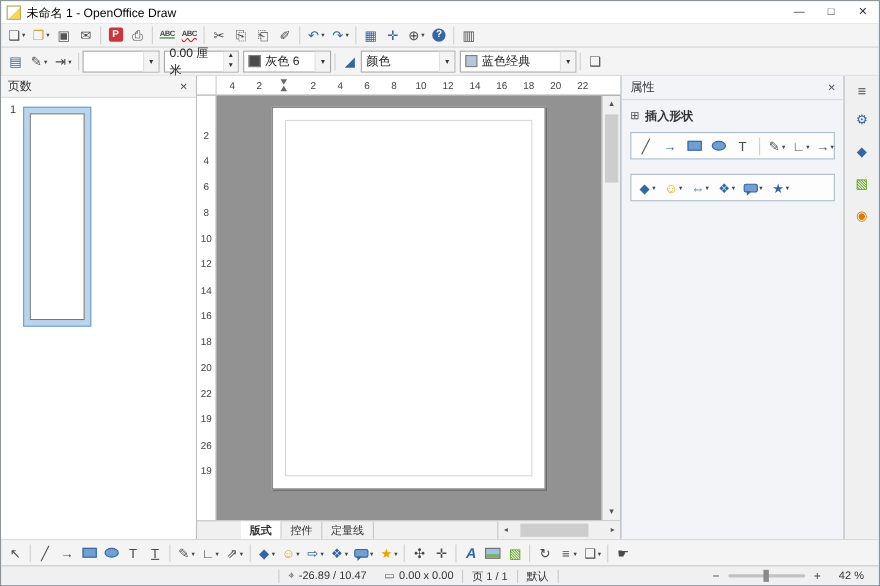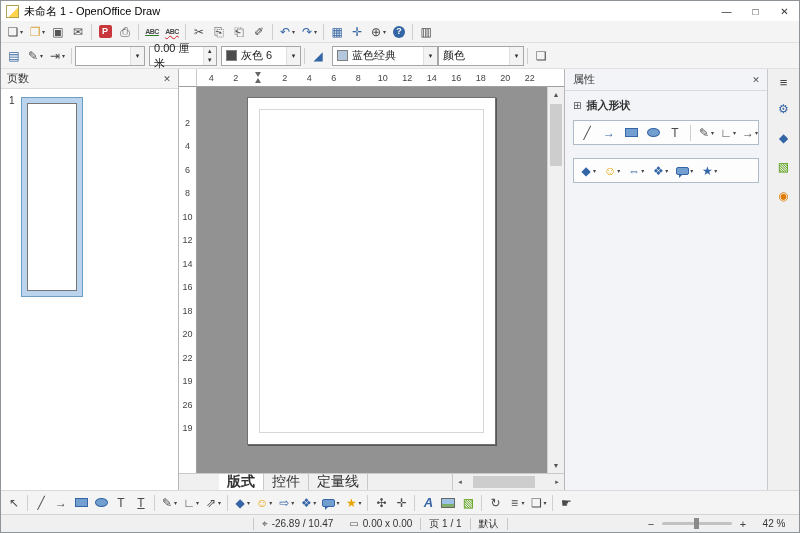--- a/index.html
+++ b/index.html
@@ -72,21 +72,21 @@
   .vruler .rnum{height:23.5px;display:flex;align-items:center;justify-content:center;flex:0 0 auto;}
   .page-wrap{flex:1;position:relative;overflow:hidden;}
   .page{position:absolute;left:50px;top:10px;width:249px;height:348px;background:#fff;border:1px solid #707070;box-shadow:1px 1px 0 rgba(0,0,0,0.4);}
   .page-margin{position:absolute;left:11px;top:11px;right:11px;bottom:11px;border:1px solid #d7d7d7;}
   .vscroll{width:17px;background:#f0f0f0;border-left:1px solid #d0d0d0;display:flex;flex-direction:column;align-items:center;flex:0 0 auto;}
   .sarrow{height:15px;width:100%;display:flex;align-items:center;justify-content:center;font-size:7px;color:#555;background:transparent;border:none;}
   .vtrack{flex:1;width:100%;position:relative;}
   .vthumb{position:absolute;left:2px;right:2px;top:2px;height:62px;background:#cdcdcd;}
   .brow{height:17px;display:flex;background:#f0f0f0;border-top:1px solid #c9c9c9;flex:0 0 auto;align-items:stretch;}
   .tabs{display:flex;align-items:stretch;padding-left:40px;}
-  .vtab{display:flex;align-items:center;padding:0 8px;font-size:14px;color:#333;border-right:1px solid #c9c9c9;}
+  .vtab{display:flex;align-items:center;padding:0 8px;font-size:10px;color:#333;border-right:1px solid #c9c9c9;}
   .vtab.active{background:#fff;font-weight:bold;}
   .hscroll{margin-left:auto;width:112px;display:flex;align-items:stretch;background:#f0f0f0;border-left:1px solid #c9c9c9;}
   .htrack{flex:1;position:relative;}
   .hthumb{position:absolute;top:2px;bottom:2px;left:6px;width:62px;background:#cdcdcd;}
 
   
   .props-panel{width:203px;background:#f2f4f7;border-left:1px solid #b6b6b6;display:flex;flex-direction:column;flex:0 0 auto;}
   .props-header{height:22px;display:flex;align-items:center;padding:0 4px 0 8px;font-size:11px;color:#333;border-bottom:1px solid #d5dae0;flex:0 0 auto;justify-content:center;}
   .section-head{display:flex;align-items:center;gap:5px;padding:7px 8px 4px;font-weight:bold;color:#333;}
   .expander{font-size:10px;color:#555;font-weight:normal;}
@@ -225,27 +225,27 @@
     </div>
     <div class="combo" style="width:80px;margin-left:4px">
       <span class="swatch" style="background:#4c4c4c"></span>
       <span>灰色 6</span>
       <span class="carrow">▾</span>
     </div>
     <div class="tsep"></div>
     <button class="tbtn">
         <span class="glyph blue">◢</span>
       </button>
+    <div class="combo" style="width:86px">
+      <span>颜色</span>
+      <span class="carrow">▾</span>
+    </div>
     <div class="combo" style="width:106px;margin-left:4px">
       <span class="swatch" style="background:#b4c7dc"></span>
       <span>蓝色经典</span>
-      <span class="carrow">▾</span>
-    </div>
-    <div class="combo" style="width:86px">
-      <span>颜色</span>
       <span class="carrow">▾</span>
     </div>
     <div class="tsep"></div>
     <button class="tbtn">
         <span class="glyph">❑</span>
       </button>
   </div>
 
   <div class="main">
 

